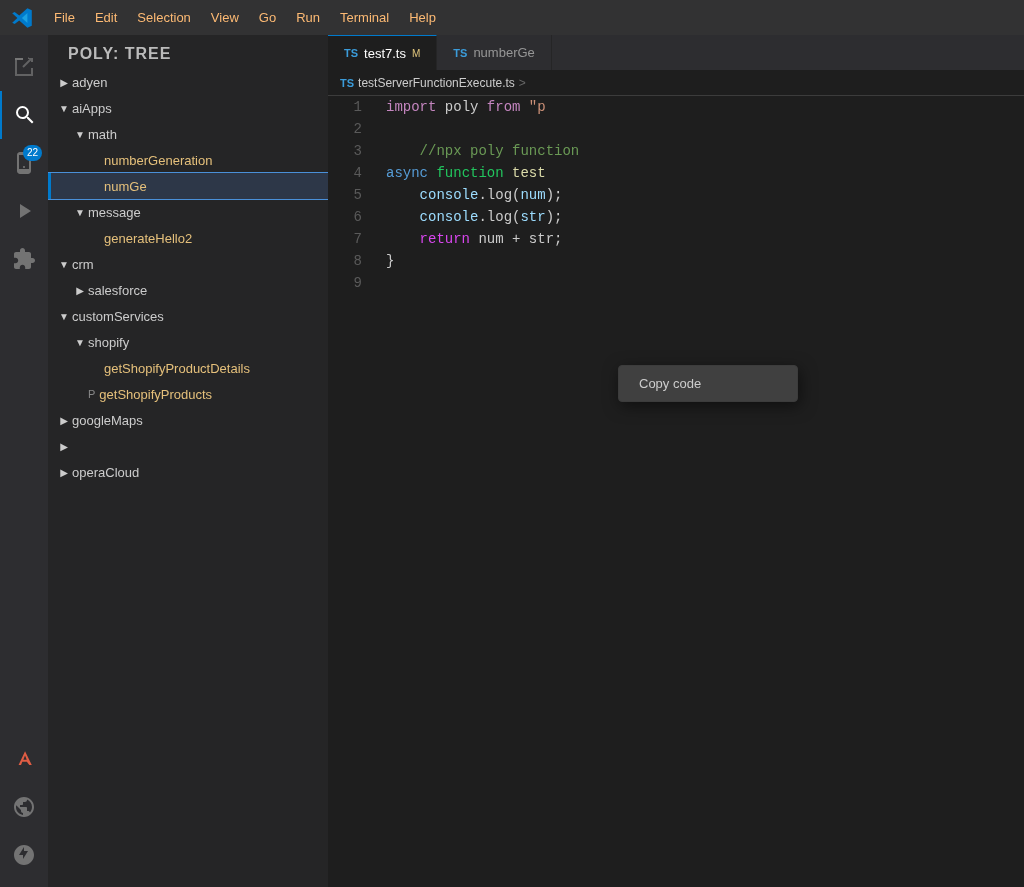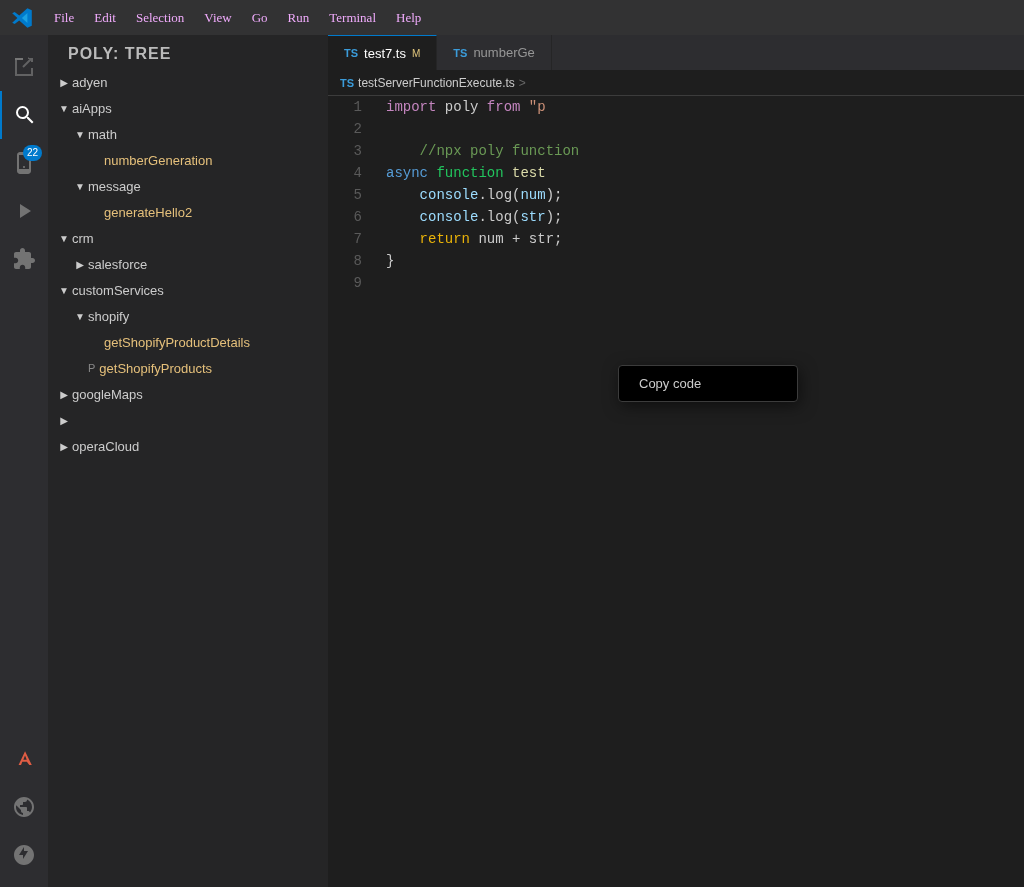--- a/index.html
+++ b/index.html
@@ -33,23 +33,22 @@
     }
     .menubar-logo svg {
       width: 22px;
       height: 22px;
     }
     .menubar-item {
       padding: 4px 10px;
       cursor: pointer;
       border-radius: 4px;
       font-size: 13px;
-      color: #f0abfc;
+      color: #fdba74;
       white-space: nowrap;
-      font-family: Liberation Serif, serif;
     }
 
     
     .main-layout {
       display: flex;
       height: calc(887px - 35px);
     }
 
     
     .activity-bar {
@@ -252,32 +251,32 @@
     .code-line {
       height: 22px;
       display: flex;
       align-items: center;
       white-space: pre;
     }
     .kw-import { color: #c586c0; }
     .kw-from { color: #c586c0; }
     .kw-async { color: #569cd6; }
     .kw-function { color: #22c55e; }
-    .kw-return { color: #eab308; }
+    .kw-return { color: #d946ef; }
     .kw-console { color: #9cdcfe; }
     .str { color: #ce9178; }
     .fn-name { color: #dcdcaa; }
     .var-name { color: #9cdcfe; }
     .comment { color: #6a9955; }
     .punct { color: #cccccc; }
 
     
     .context-menu {
       position: absolute;
-      background: #000000;
+      background: #404040;
       border: 1px solid #3c3c3c;
       border-radius: 4px;
       box-shadow: 2px 4px 16px rgba(0,0,0,0.5);
       z-index: 1000;
       min-width: 180px;
       padding: 4px 0;
     }
     .context-menu-item {
       padding: 6px 20px;
       cursor: pointer;
@@ -385,20 +384,26 @@
         <span class="tree-chevron">▼</span>
         <span class="tree-label white">math</span>
       </div>
 
       <div class="tree-item">
         <span class="tree-indent" style="width:40px;"></span>
         <span class="tree-chevron" style="width:16px;"></span>
         <span class="tree-label yellow">numberGeneration</span>
       </div>
 
+      <div class="tree-item highlighted" style="position:relative;">
+        <div class="active-left-border"></div>
+        <span class="tree-indent" style="width:40px;"></span>
+        <span class="tree-chevron" style="width:16px;"></span>
+        <span class="tree-label yellow">numGe</span>
+      </div>
 
       <div class="tree-item">
         <span class="tree-indent" style="width:24px;"></span>
         <span class="tree-chevron">▼</span>
         <span class="tree-label white">message</span>
       </div>
 
       <div class="tree-item">
         <span class="tree-indent" style="width:40px;"></span>
         <span class="tree-chevron" style="width:16px;"></span>

